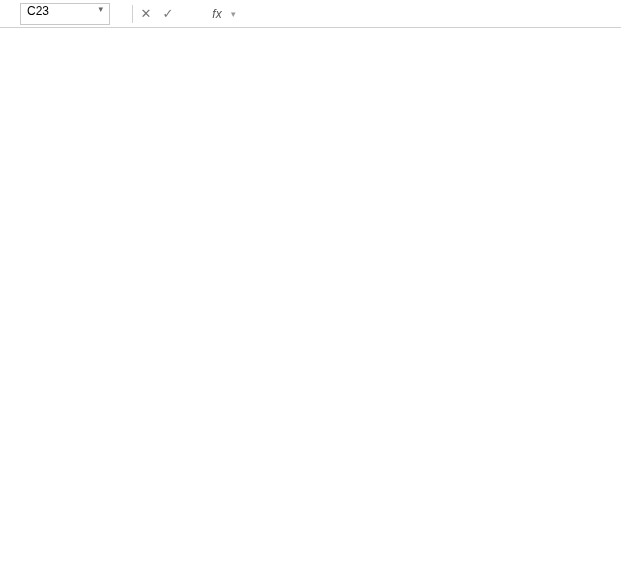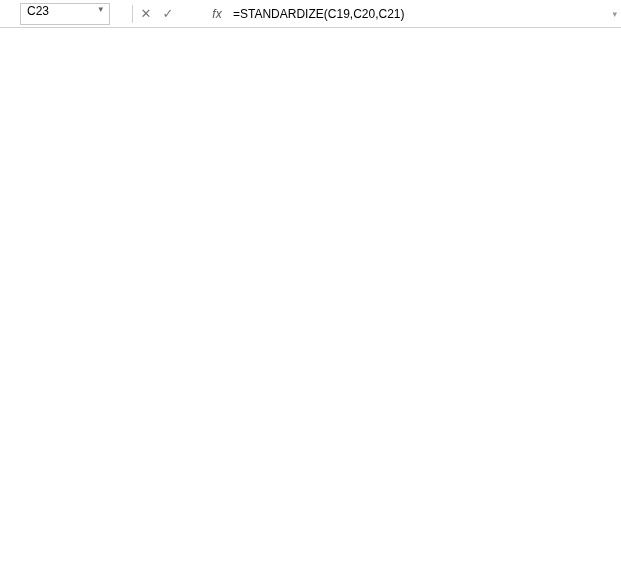--- a/index.html
+++ b/index.html
@@ -49,21 +49,20 @@
 
 <div class="formula-bar">
   <div class="name-box">
     <span class="name-box-text">C23</span>
     <span class="name-box-arrow">▾</span>
   </div>
   <div class="fb-divider"></div>
   <div class="fb-btn">✕</div>
   <div class="fb-btn">✓</div>
   <div class="fx">fx</div>
-  <div class="formula-input">=STANDARDIZE(C19,C20,C21)</div>
   <div class="formula-corner">▾</div>
 </div>
 
 <div class="sheet">
   <div class="corner"></div>
   <div class="col-headers" id="col-headers">
       <div class="col-h" style="width: 22px;">A</div>
       <div class="col-h" style="width: 96px;">B</div>
       <div class="col-h" style="width: 96px;">C</div>
       <div class="col-h" style="width: 38px;">D</div>

